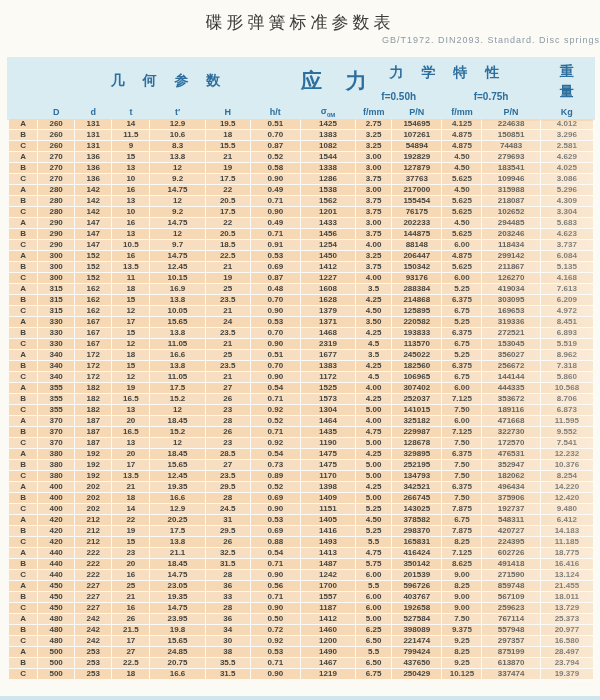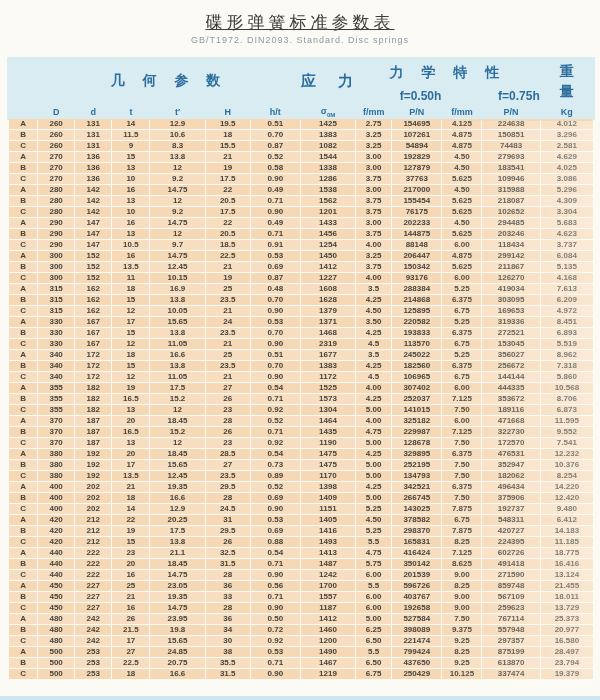--- a/index.html
+++ b/index.html
@@ -7,47 +7,46 @@
     width:600px; height:700px;
     background:#fbfaf5;
     font-family:"Liberation Sans", sans-serif;
     position:relative; overflow:hidden;
   }
   .title {
     text-align:center; padding-top:11px;
     font-size:17px; letter-spacing:4px;
     color:#3c3c38;
     font-family:"DejaVu Serif", serif;
-    text-decoration:underline;
   }
   .subtitle {
-    text-align:center; margin-top:1px;
+    text-align:right; margin-top:1px;
     font-size:9px; letter-spacing:1px;
     color:#8b9aa5;
   }
   .band {
     position:absolute; left:7px; right:5px; top:57px; height:63px;
     background:var(--header-band, #d9ecf2);
   }
   table.params {
     position:absolute; left:8px; top:57px; width:586px;
     border-collapse:separate; border-spacing:1px;
     table-layout:fixed;
   }
   thead th {
     background:transparent;
     color:var(--header-text, #2d6e9e);
     font-weight:bold; padding:0; vertical-align:middle;
     white-space:nowrap; overflow:visible;
   }
   tr.h1 { height:29px; }
   tr.h1 th.group { font-size:14px; letter-spacing:7px; }
-  tr.h1 th.group-stress { font-size:15px; letter-spacing:9px; }
+  tr.h1 th.group-stress { font-size:21px; letter-spacing:9px; }
   tr.h2 { height:16px; }
-  tr.h2 th { font-size:12px; letter-spacing:0px;text-align:right; }
+  tr.h2 th { font-size:10px; letter-spacing:0px; }
   tr.h3 th { font-size:9px; height:13px; letter-spacing:0px; }
   th.weight-cell {
     font-size:14px; line-height:1.45; letter-spacing:0;
     white-space:pre-line; vertical-align:middle;
   }
   thead sub { font-size:6px; }
   tbody td {
     background:var(--cell, #f6d8b4);
     color:var(--text, #44443f);
     font-size:8px; font-weight:bold; text-align:center;

